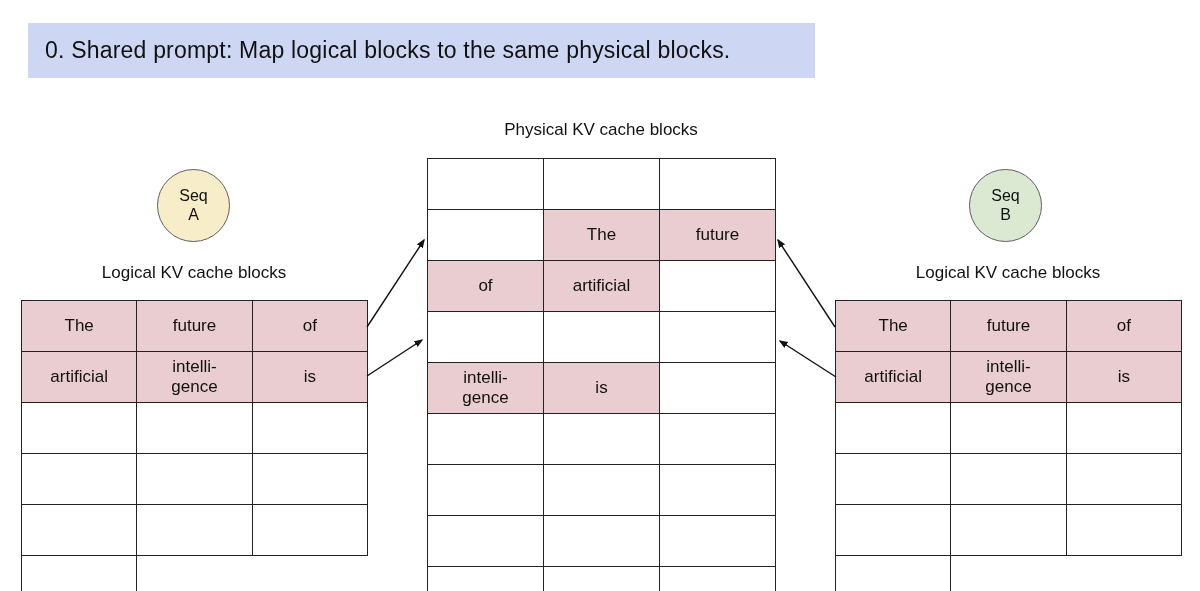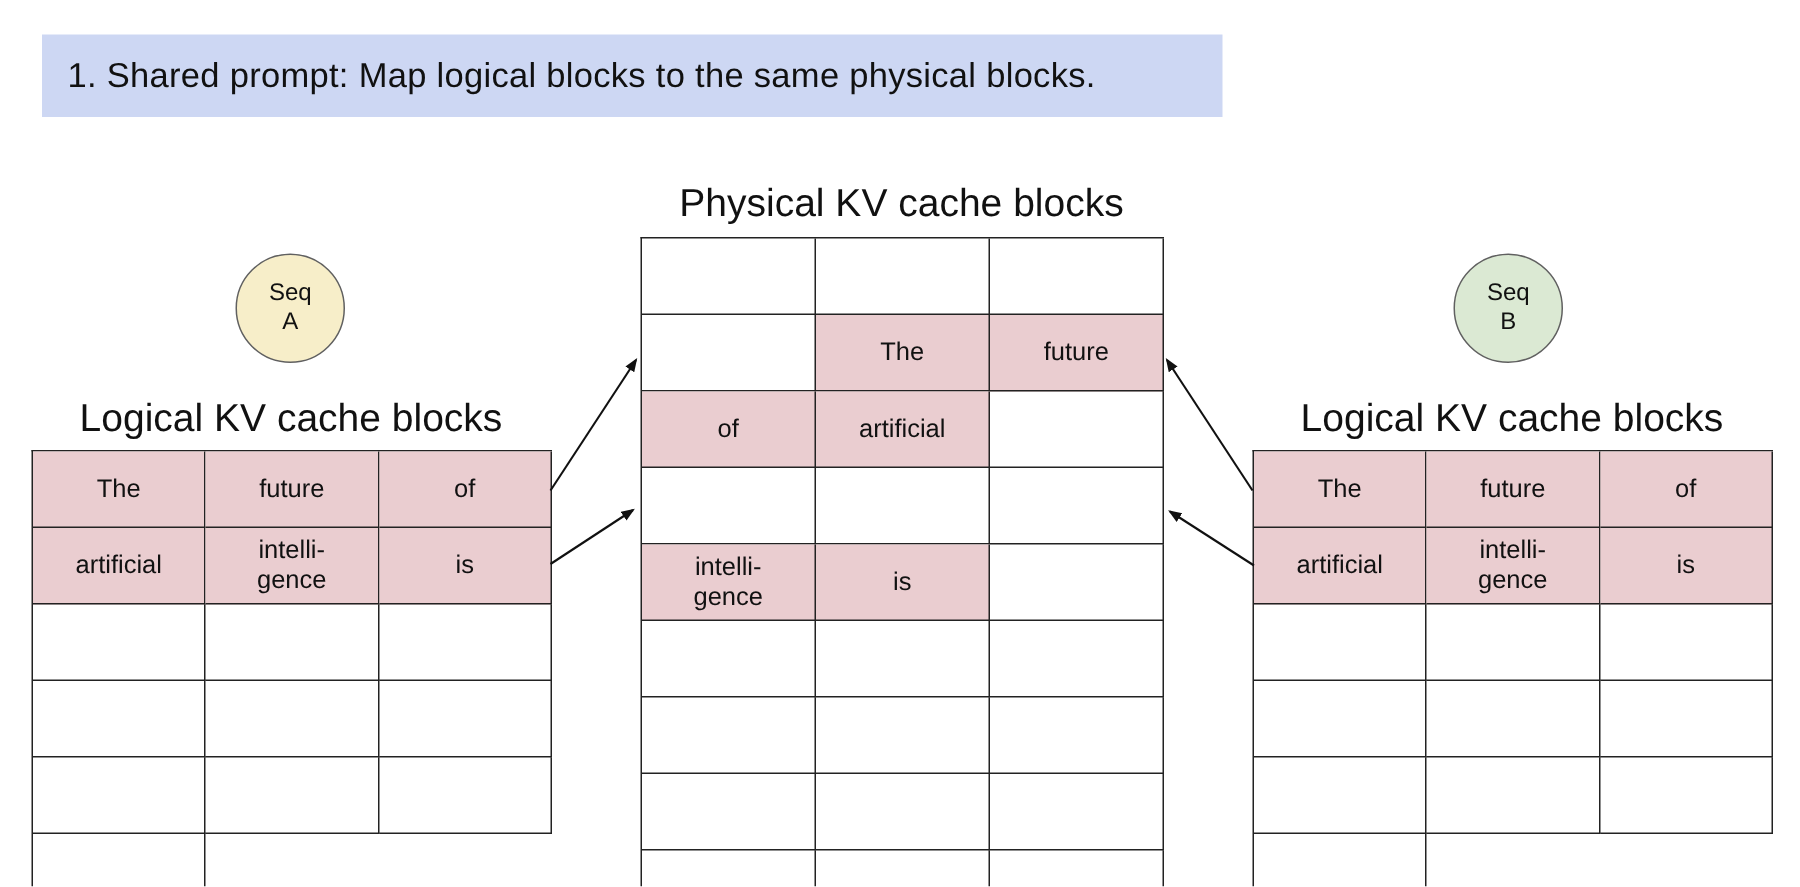--- a/index.html
+++ b/index.html
@@ -21,21 +21,21 @@
     display: flex;
     align-items: center;
     padding-left: 17px;
     box-sizing: border-box;
     font-size: 23px;
     letter-spacing: 0.2px;
   }
 
   .label {
     position: absolute;
-    font-size: 26px;
+    font-size: 17px;
     text-align: center;
     white-space: nowrap;
   }
   .physical-title  { left: 427px; top: 120px; width: 348px; }
   .logical-title-a { left:  21px; top: 263px; width: 346px; }
   .logical-title-b { left: 835px; top: 263px; width: 346px; }
 
   .badge {
     position: absolute;
     width: 73px; height: 73px;
@@ -88,21 +88,21 @@
     stroke: #111111;
     stroke-width: 1.4;
   }
 </style>
 </head>
 <body>
 
 <div class="canvas">
 
   <div class="banner" style="background: rgb(205, 215, 243);">
-    <span>1. Shared prompt: Map logical blocks to the same physical blocks.</span>
+    <span>0. Shared prompt: Map logical blocks to the same physical blocks.</span>
   </div>
 
   <div class="label physical-title">Physical KV cache blocks</div>
 
   <div class="badge badge-a" style="background: rgb(247, 238, 201);">Seq
 A</div>
   <div class="badge badge-b" style="background: rgb(219, 233, 211);">Seq
 B</div>
 
   <div class="label logical-title-a">Logical KV cache blocks</div>

